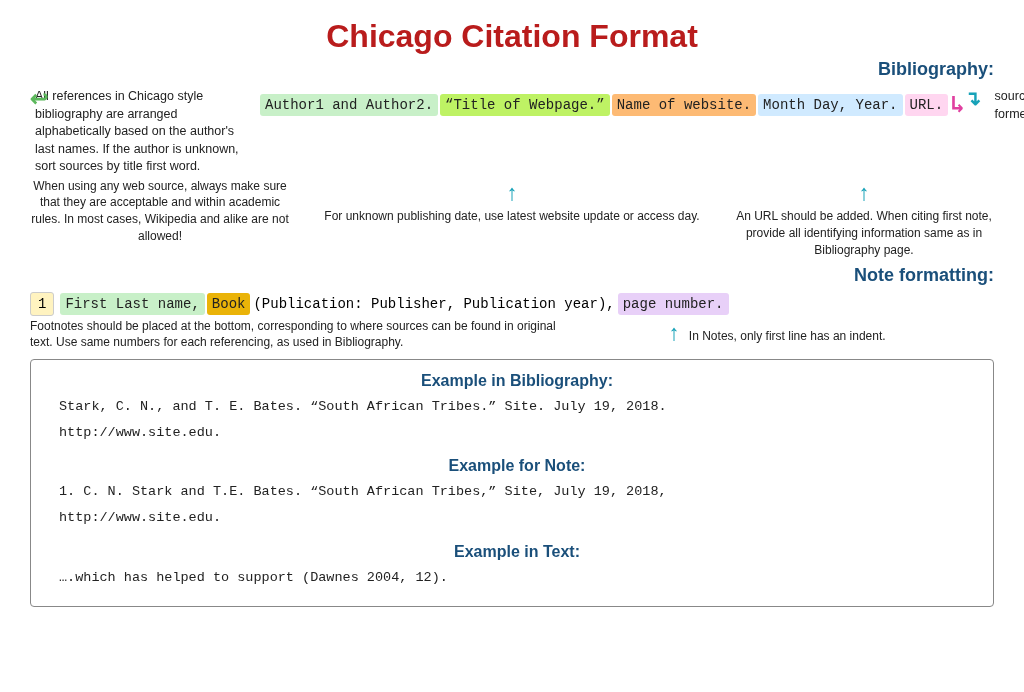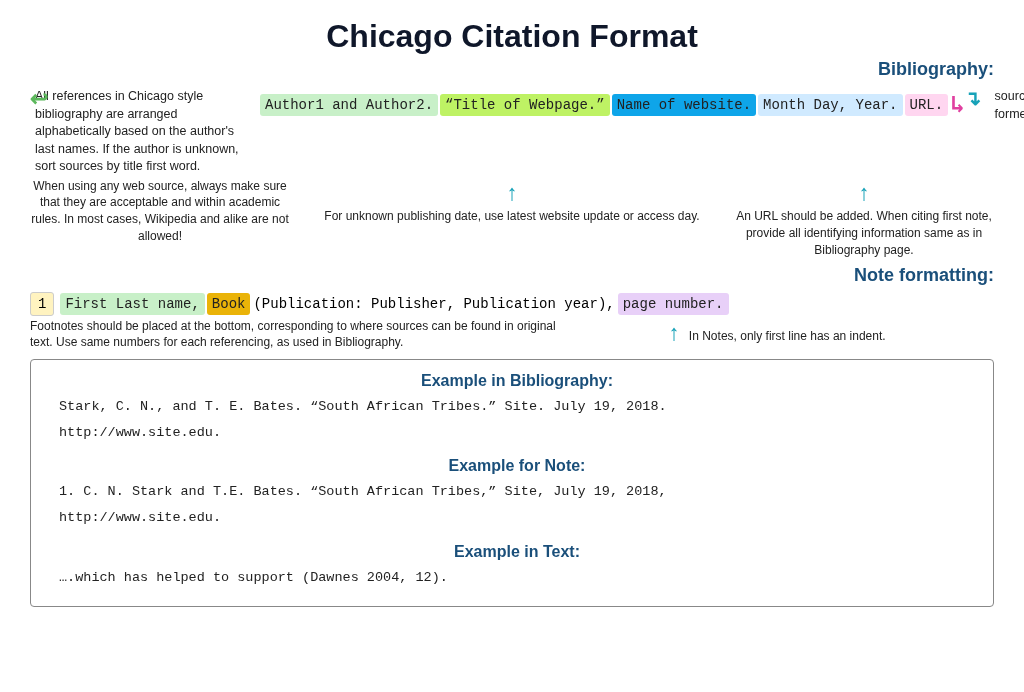--- a/index.html
+++ b/index.html
@@ -11,21 +11,21 @@
       padding: 0;
       overflow-x: hidden;
     }
     .page {
       width: 1024px;
       background: #fff;
       padding: 18px 30px 20px 30px;
     }
     .main-title {
       text-align: center;
-      color: #0f172a;
+      color: #b91c1c;
       font-size: 32px;
       font-weight: 900;
       margin-bottom: 4px;
       font-family: Arial, sans-serif;
     }
     .section-title {
       text-align: right;
       color: #1a4f7a;
       font-size: 18px;
       font-weight: 700;
@@ -96,21 +96,21 @@
       font-size: 14px;
       flex: 1;
     }
     .cite-chunk {
       padding: 3px 5px;
       border-radius: 3px;
       white-space: nowrap;
     }
     .bg-green { background: #c8f0c8; color: #222; }
     .bg-teal  { background: #bef264; color: #222; }
-    .bg-yellow{ background: #0ea5e9; color: #222; }
+    .bg-yellow{ background: #fdba74; color: #222; }
     .bg-blue  { background: #d0eaff; color: #222; }
     .bg-pink  { background: #ffd6f0; color: #222; }
     .bg-purple{ background: #e8d0f8; color: #222; }
     .bg-orange{ background: #eab308; color: #222; }
     .cite-plain { font-family: 'Courier New', monospace; font-size: 14px; padding: 3px 1px; }
     
     .bib-below-row {
       display: flex;
       width: 100%;
       margin-bottom: 6px;

